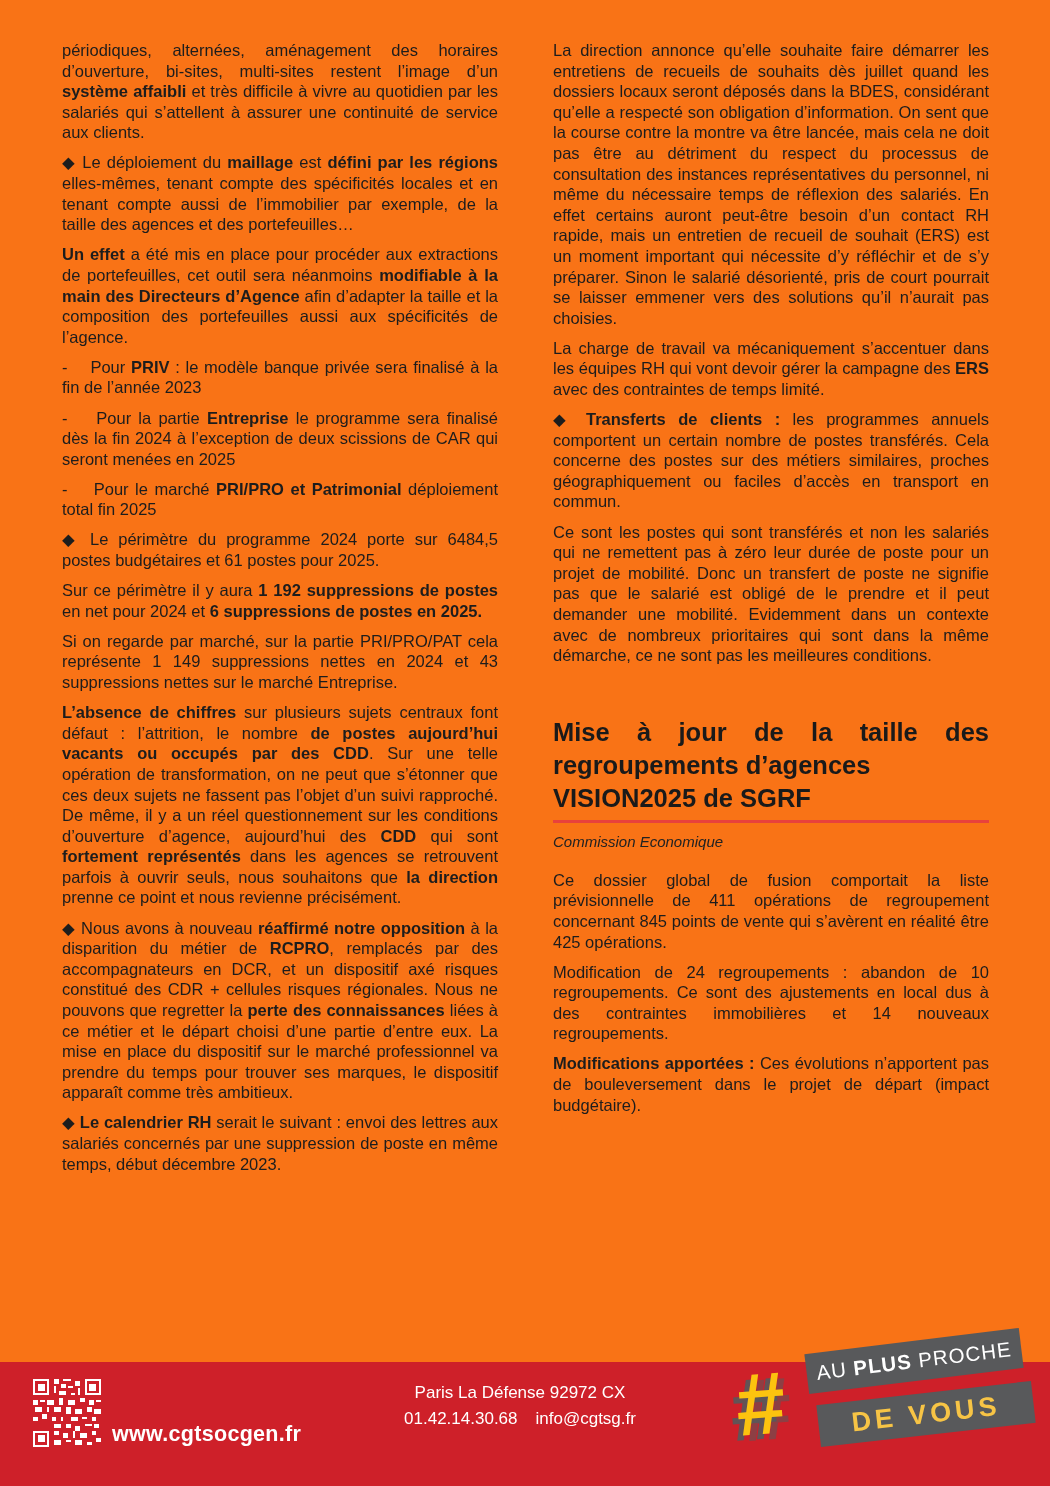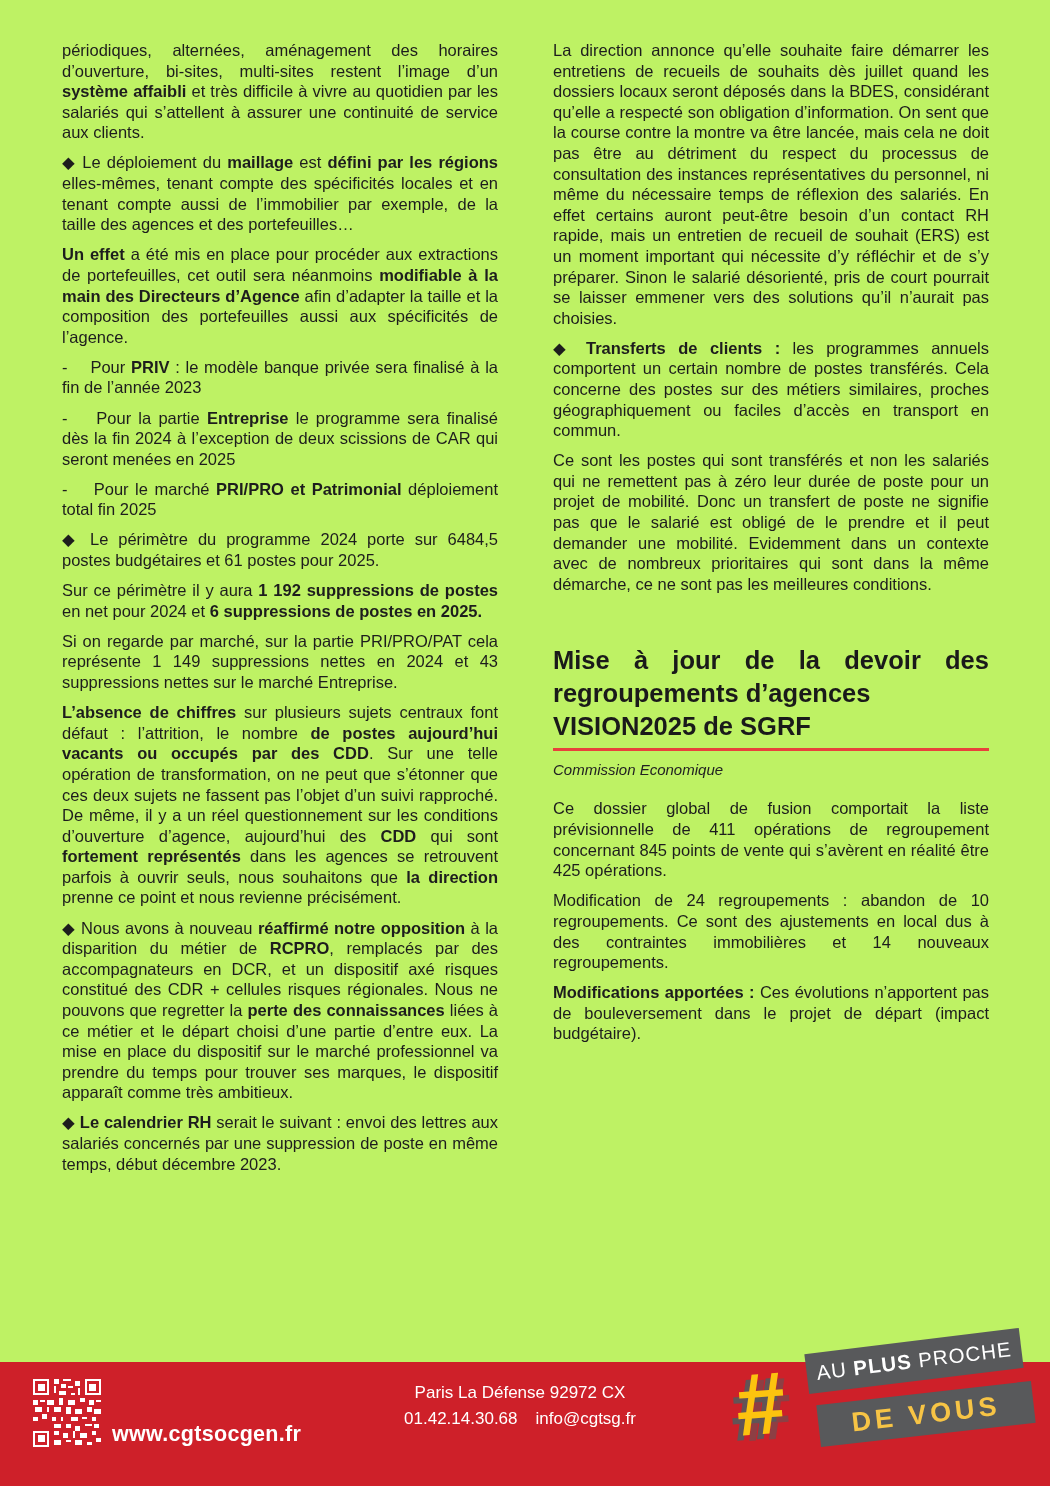--- a/index.html
+++ b/index.html
@@ -1,16 +1,16 @@
 <!DOCTYPE html>
 <html lang="fr"><head>
 <meta charset="utf-8">
 <style>
   html,body{margin:0;padding:0;background:#ffffff;}
-  .page{position:relative;width:1050px;height:1486px;background:#bef264;overflow:hidden;
+  .page{position:relative;width:1050px;height:1486px;background:#f97316;overflow:hidden;
         font-family:"Liberation Sans",sans-serif;color:#1d1d1d;}
   .column{position:absolute;top:40px;width:436px;font-size:16.5px;line-height:20.6px;}
   .column-left{left:62px;}
   .column-right{left:553px;}
   .para{margin:0 0 9.5px 0;text-align:justify;}
   .para b{font-weight:bold;}
 
   
   .section-header{margin-top:50px;}
   .section-title{margin:0;font-size:25.5px;line-height:33px;font-weight:bold;color:#1a1a1a;}
@@ -60,27 +60,28 @@
       <p class="para"><span>Sur ce périmètre il y aura </span><b>1&nbsp;192 suppressions de postes</b><span> en net pour 2024 et </span><b>6 suppressions de postes en 2025.</b></p>
       <p class="para"><span>Si on regarde par marché, sur la partie PRI/PRO/PAT cela représente 1&nbsp;149 suppressions nettes en 2024 et 43 suppressions nettes sur le marché Entreprise.</span></p>
       <p class="para"><b>L’absence de chiffres</b><span> sur plusieurs sujets centraux font défaut :  l’attrition, le nombre </span><b>de postes aujourd’hui vacants ou occupés par des CDD</b><span>. Sur une telle opération de transformation, on ne peut que s’étonner que ces deux sujets ne fassent pas l’objet d’un suivi rapproché. De même, il y a un réel questionnement sur les conditions d’ouverture d’agence, aujourd’hui des </span><b>CDD</b><span> qui sont </span><b>fortement représentés</b><span> dans les agences se retrouvent parfois à ouvrir seuls, nous souhaitons que </span><b>la direction</b><span> prenne ce point et nous revienne précisément.</span></p>
       <p class="para"><span>◆ Nous avons à nouveau </span><b>réaffirmé notre opposition</b><span> à la disparition du métier de </span><b>RCPRO</b><span>, remplacés par des accompagnateurs en DCR, et un dispositif axé risques constitué des CDR + cellules risques régionales. Nous ne pouvons que regretter la </span><b>perte des connaissances</b><span> liées à ce métier et le départ choisi d’une partie d’entre eux. La mise en place du dispositif sur le marché professionnel va prendre du temps pour trouver ses marques, le dispositif apparaît comme très ambitieux.</span></p>
       <p class="para"><span>◆ </span><b>Le calendrier RH</b><span> serait le suivant : envoi des lettres aux salariés concernés par une suppression de poste en même temps, début décembre 2023.</span></p>
     </section>
 
   <section class="column column-right">
     <div>
         <p class="para"><span>La direction annonce qu’elle souhaite faire démarrer les entretiens de recueils de souhaits dès juillet quand les dossiers locaux seront déposés dans la BDES, considérant qu’elle a respecté son obligation d’information. On sent que la course contre la montre va être lancée, mais cela ne doit pas être au détriment du respect du processus de consultation des instances représentatives du personnel, ni même du nécessaire temps de réflexion des salariés. En effet certains auront peut-être besoin d’un contact RH rapide, mais un entretien de recueil de souhait (ERS) est un moment important qui nécessite d’y réfléchir et de s’y préparer. Sinon le salarié désorienté, pris de court pourrait se laisser emmener vers des solutions qu’il n’aurait pas choisies.</span></p>
+        <p class="para"><span>La charge de travail va mécaniquement s’accentuer dans les équipes RH qui vont devoir gérer la campagne des </span><b>ERS</b><span> avec des contraintes de temps limité.</span></p>
         <p class="para"><span>◆ </span><b>Transferts de clients :</b><span> les programmes annuels comportent un certain nombre de postes transférés. Cela concerne des postes sur des métiers similaires, proches géographiquement ou faciles d’accès en transport en commun.</span></p>
         <p class="para"><span>Ce sont les postes qui sont transférés et non les salariés qui ne remettent pas à zéro leur durée de poste pour un projet de mobilité. Donc un transfert de poste ne signifie pas que le salarié est obligé de le prendre et il peut demander une mobilité. Evidemment dans un contexte avec de nombreux prioritaires qui sont dans la même démarche, ce ne sont pas les meilleures conditions.</span></p>
       </div>
 
     <header class="section-header">
       <h2 class="section-title">
-        <span class="title-line justify">Mise à jour de la devoir des</span>
+        <span class="title-line justify">Mise à jour de la taille des</span>
         <span class="title-line">regroupements d’agences</span>
         <span class="title-line">VISION2025 de SGRF</span>
       </h2>
       <div class="title-rule"></div>
       <div class="section-subtitle">Commission Economique</div>
     </header>
 
     <div class="after-header">
         <p class="para"><span>Ce dossier global de fusion comportait la liste prévisionnelle de 411 opérations de regroupement concernant 845 points de vente qui s’avèrent en réalité être 425 opérations.</span></p>
         <p class="para"><span>Modification de 24 regroupements : abandon de 10 regroupements. Ce sont des ajustements en local dus à des contraintes immobilières et 14 nouveaux regroupements.</span></p>

